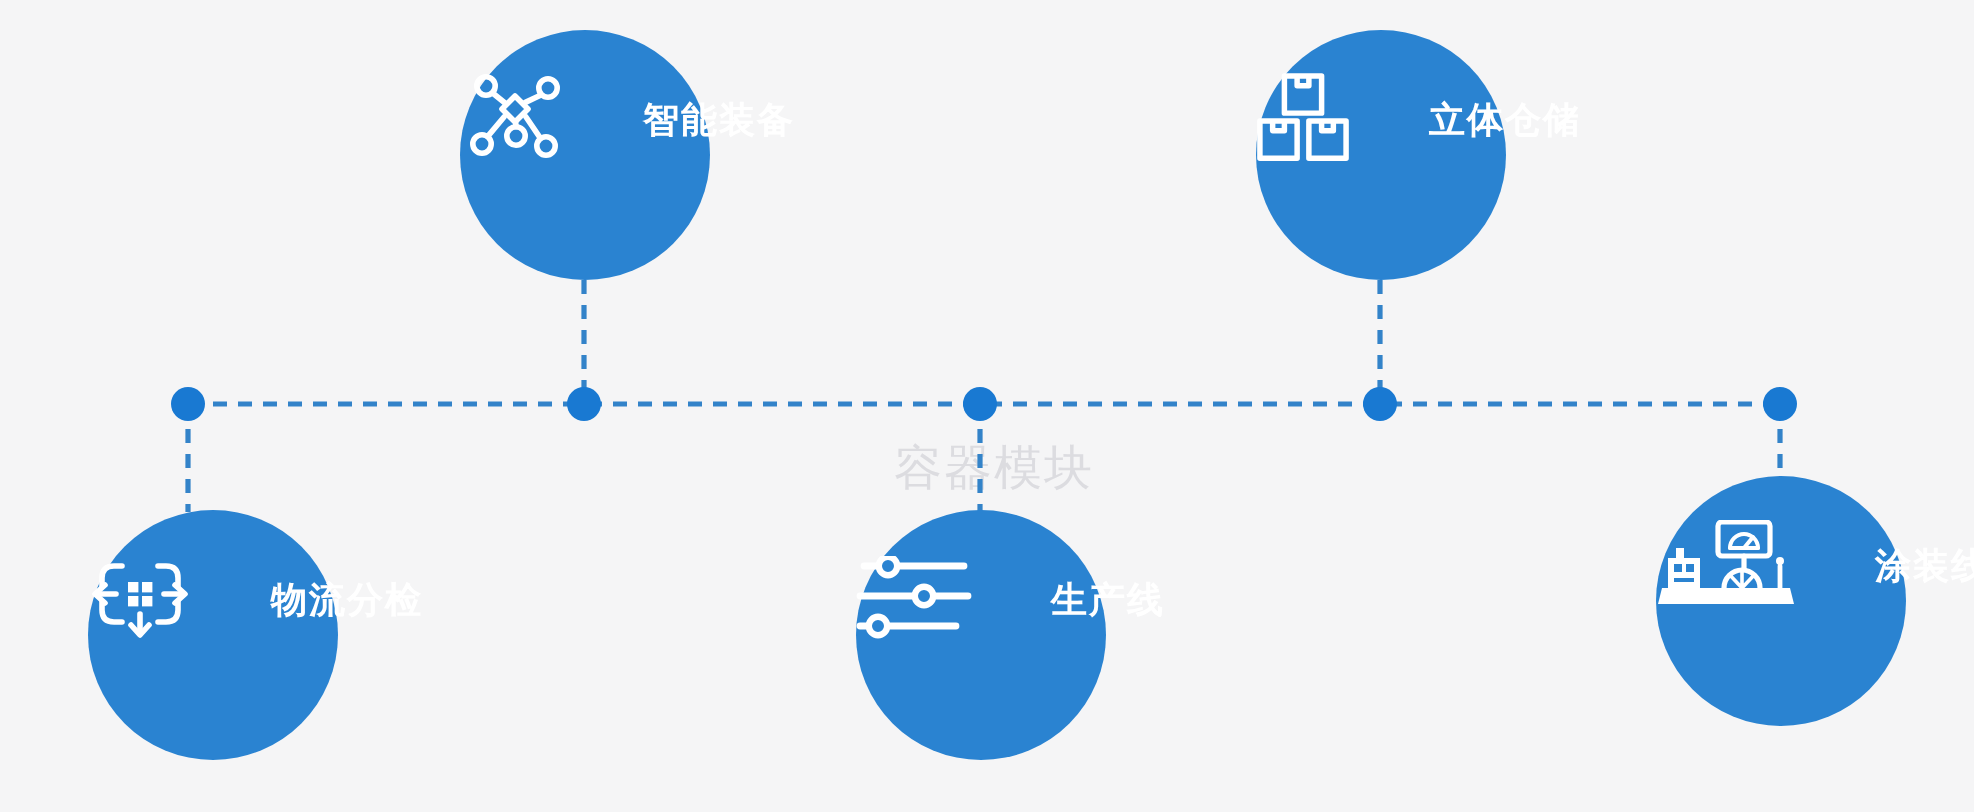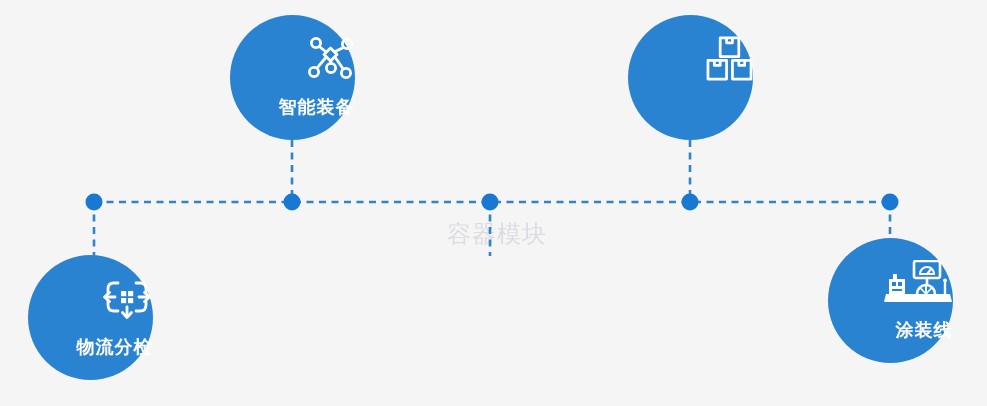--- a/index.html
+++ b/index.html
@@ -25,43 +25,44 @@
     left:0;top:0;
     z-index:2;
   }
   .node{
     position:absolute;
     width:125px;height:125px;
     margin-left:-62.5px;margin-top:-62.5px;
     border-radius:50%;
     background:#2a83d1;
     display:flex;
-    flex-direction:column;
-    align-items:flex-end;
+    flex-direction:row;
+    align-items:flex-start;
     padding-top:21px;
     box-sizing:border-box;
     z-index:3;
+    gap:40px;
   }
   .node .icon{
     height:47px;
     display:flex;
     align-items:center;
     justify-content:center;
   }
   .node .label{
     margin-top:12px;
     color:#ffffff;
     font-size:18px;
     font-weight:bold;
     letter-spacing:1px;
     white-space:nowrap;
   }
   .pos-smart      {left:292px;top:77px;}
   .pos-warehouse  {left:690px;top:77px;}
-  .pos-logistics  {left:90px; top:317px;}
+  .pos-logistics  {left:106px; top:317px;}
   .pos-production {left:490px;top:317px;}
   .pos-painting   {left:890px;top:300px;}
 </style>
 </head>
 <body>
 
 <div class="stage">
 
   <div class="watermark">容器模块</div>
 
@@ -106,20 +107,21 @@
     <span class="icon">
       <svg width="47" height="47" viewBox="0 0 48 48" fill="none" stroke="#ffffff" stroke-width="2.8" stroke-linejoin="round">
         <rect x="14.5" y="2" width="19" height="19"></rect>
         <path d="M21,2 V7 H27 V2"></path>
         <rect x="2" y="25" width="19" height="19"></rect>
         <path d="M8.5,25 V30 H14.5 V25"></path>
         <rect x="27" y="25" width="19" height="19"></rect>
         <path d="M33.5,25 V30 H39.5 V25"></path>
       </svg>
     </span>
+    <span class="label">立体仓储</span>
   </div>
 
   <div class="node pos-logistics">
     <span class="icon">
       <svg width="52" height="46" viewBox="0 0 52 46" fill="none" stroke="#ffffff" stroke-width="2.8" stroke-linecap="round" stroke-linejoin="round">
         <path d="M7,17 V13 Q7,7 13,7 H17"></path>
         <path d="M35,7 H39 Q45,7 45,13 V17"></path>
         <path d="M7,25 V29 Q7,35 13,35 H17"></path>
         <path d="M45,25 V29 Q45,35 39,35 H35"></path>
         <g fill="#ffffff" stroke="none">
@@ -132,20 +134,33 @@
         <path d="M8.5,16.5 L3.5,21 L8.5,25.5"></path>
         <path d="M38,21 H47"></path>
         <path d="M43.5,16.5 L48.5,21 L43.5,25.5"></path>
         <path d="M26,31 V40"></path>
         <path d="M21.5,36.5 L26,41.5 L30.5,36.5"></path>
       </svg>
     </span>
     <span class="label">物流分检</span>
   </div>
 
+  <div class="node pos-production">
+    <span class="icon">
+      <svg width="58" height="42" viewBox="0 0 58 42" fill="none" stroke="#ffffff" stroke-linecap="round">
+        <path d="M4,5 H54" stroke-width="3.4"></path>
+        <path d="M2,20 H56" stroke-width="3.4"></path>
+        <path d="M2,35 H50" stroke-width="3.4"></path>
+        <circle cx="16" cy="5" r="4.6" fill="#2a83d1" stroke-width="3.2"></circle>
+        <circle cx="34" cy="20" r="4.6" fill="#2a83d1" stroke-width="3.2"></circle>
+        <circle cx="11" cy="35" r="4.6" fill="#2a83d1" stroke-width="3.2"></circle>
+      </svg>
+    </span>
+    <span class="label">生产线</span>
+  </div>
 
   <div class="node pos-painting">
     <span class="icon">
       <svg width="70" height="44" viewBox="0 0 70 44" fill="none" stroke-linecap="round" stroke-linejoin="round">
         <rect x="31" y="1" width="26" height="17" rx="2" stroke="#ffffff" stroke-width="2.6"></rect>
         <path d="M37,14 A7,7 0 0 1 51,14" stroke="#ffffff" stroke-width="2"></path>
         <path d="M37,14 H51" stroke="#ffffff" stroke-width="2"></path>
         <path d="M44,14 L48.5,8.5" stroke="#ffffff" stroke-width="2"></path>
         <path d="M44,18 V24" stroke="#ffffff" stroke-width="2.6"></path>
         <path d="M34,34 A9,9 0 0 1 52,34" stroke="#ffffff" stroke-width="2.6"></path>

